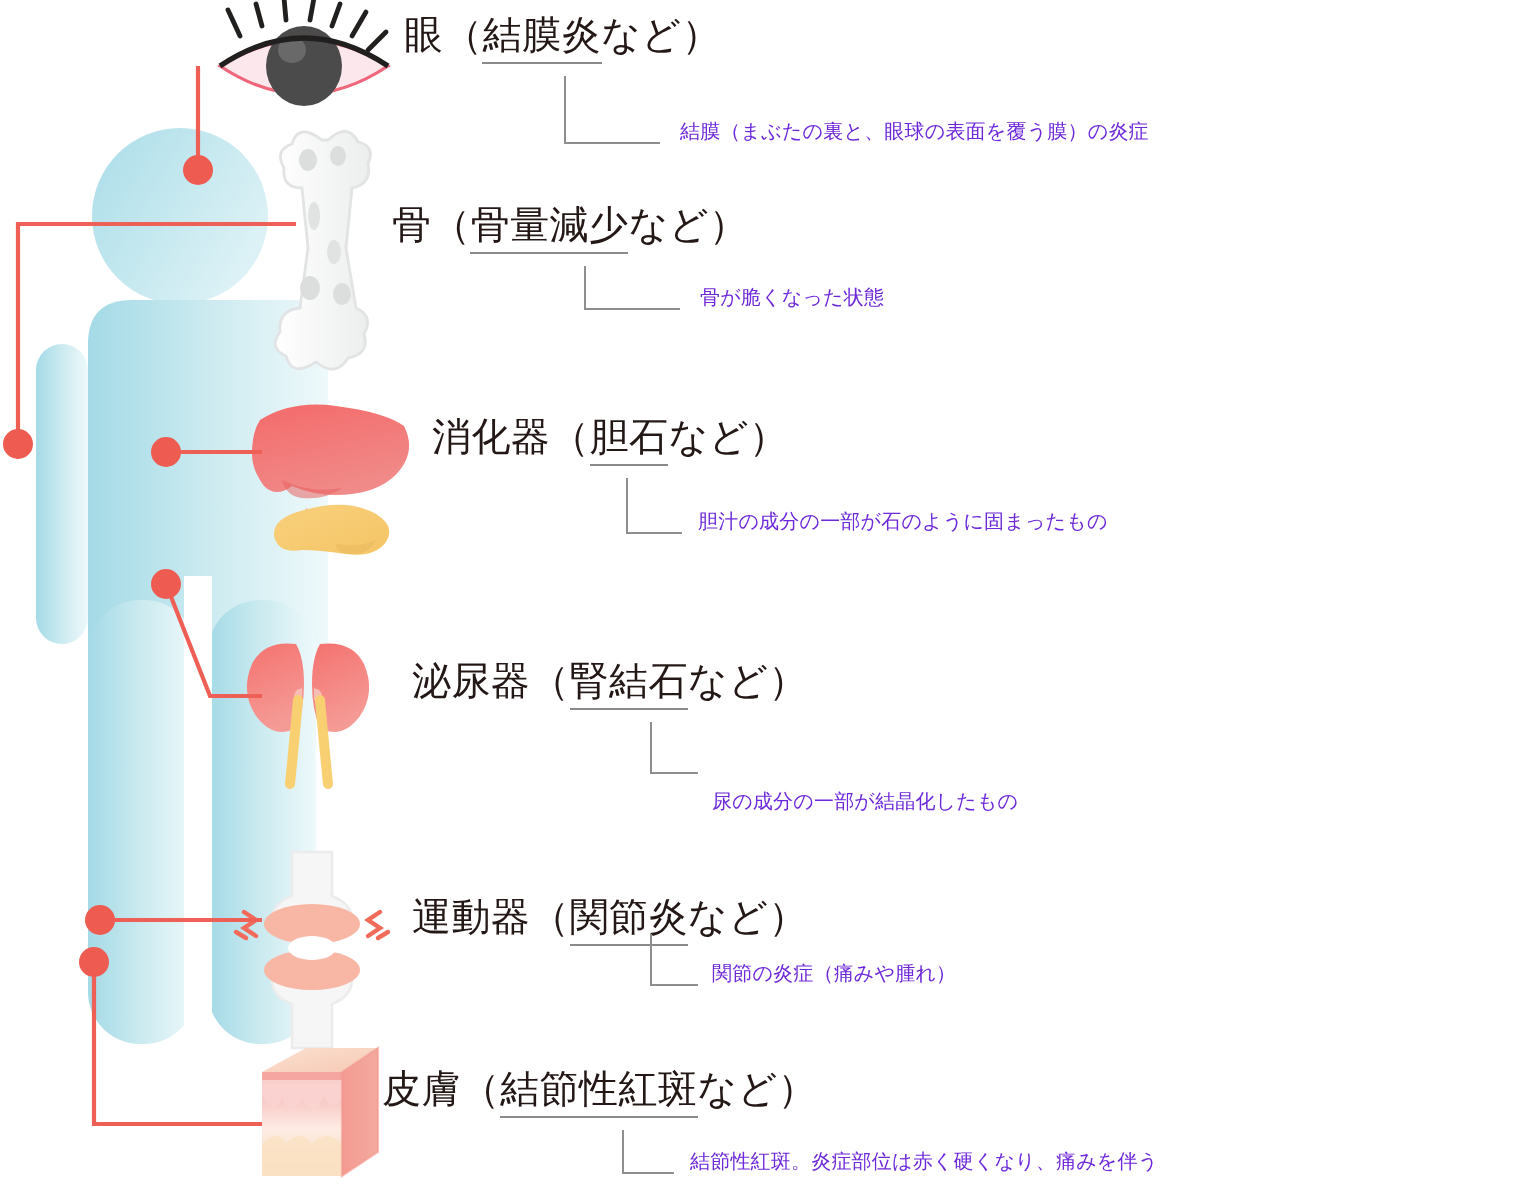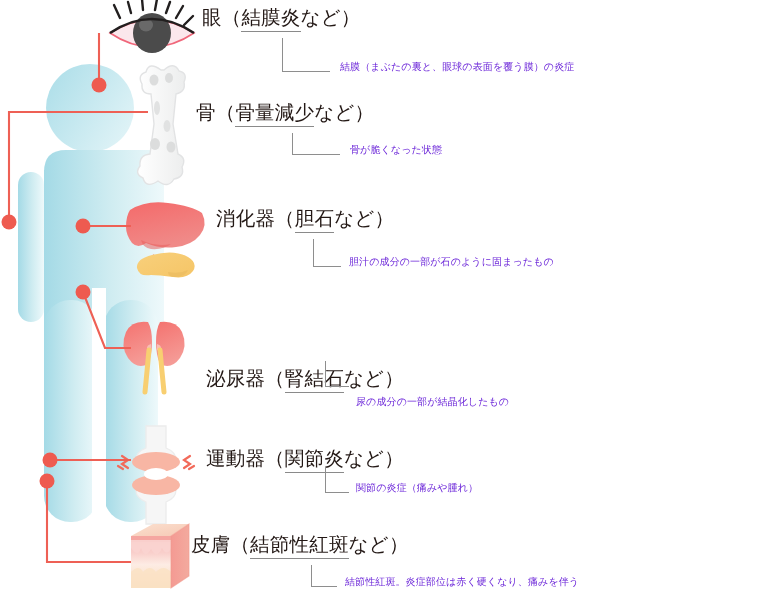--- a/index.html
+++ b/index.html
@@ -223,21 +223,21 @@
   </div>
   <div class="elbow" style="left:292px; top:133px; width:48px; height:22px;"></div>
   <div class="row-desc" style="left:350px; top:145px;">骨が脆くなった状態</div>
 
   <div class="row-title" style="left:216px; top:209px;">
     <span>消化器（</span><span class="term">胆石</span><span>など）</span>
   </div>
   <div class="elbow" style="left:313px; top:239px; width:28px; height:28px;"></div>
   <div class="row-desc" style="left:349px; top:257px;">胆汁の成分の一部が石のように固まったもの</div>
 
-  <div class="row-title" style="left:206px; top:331px;margin-top:38px;">
+  <div class="row-title" style="left:206px; top:331px;">
     <span>泌尿器（</span><span class="term">腎結石</span><span>など）</span>
   </div>
   <div class="elbow" style="left:325px; top:361px; width:24px; height:26px;"></div>
   <div class="row-desc" style="left:356px; top:377px;margin-top:20px;">尿の成分の一部が結晶化したもの</div>
 
   <div class="row-title" style="left:206px; top:449px;text-align:center;">
     <span>運動器（</span><span class="term">関節炎</span><span>など）</span>
   </div>
   <div class="elbow" style="left:325px; top:467px; width:24px; height:26px;"></div>
   <div class="row-desc" style="left:356px; top:483px;">関節の炎症（痛みや腫れ）</div>

